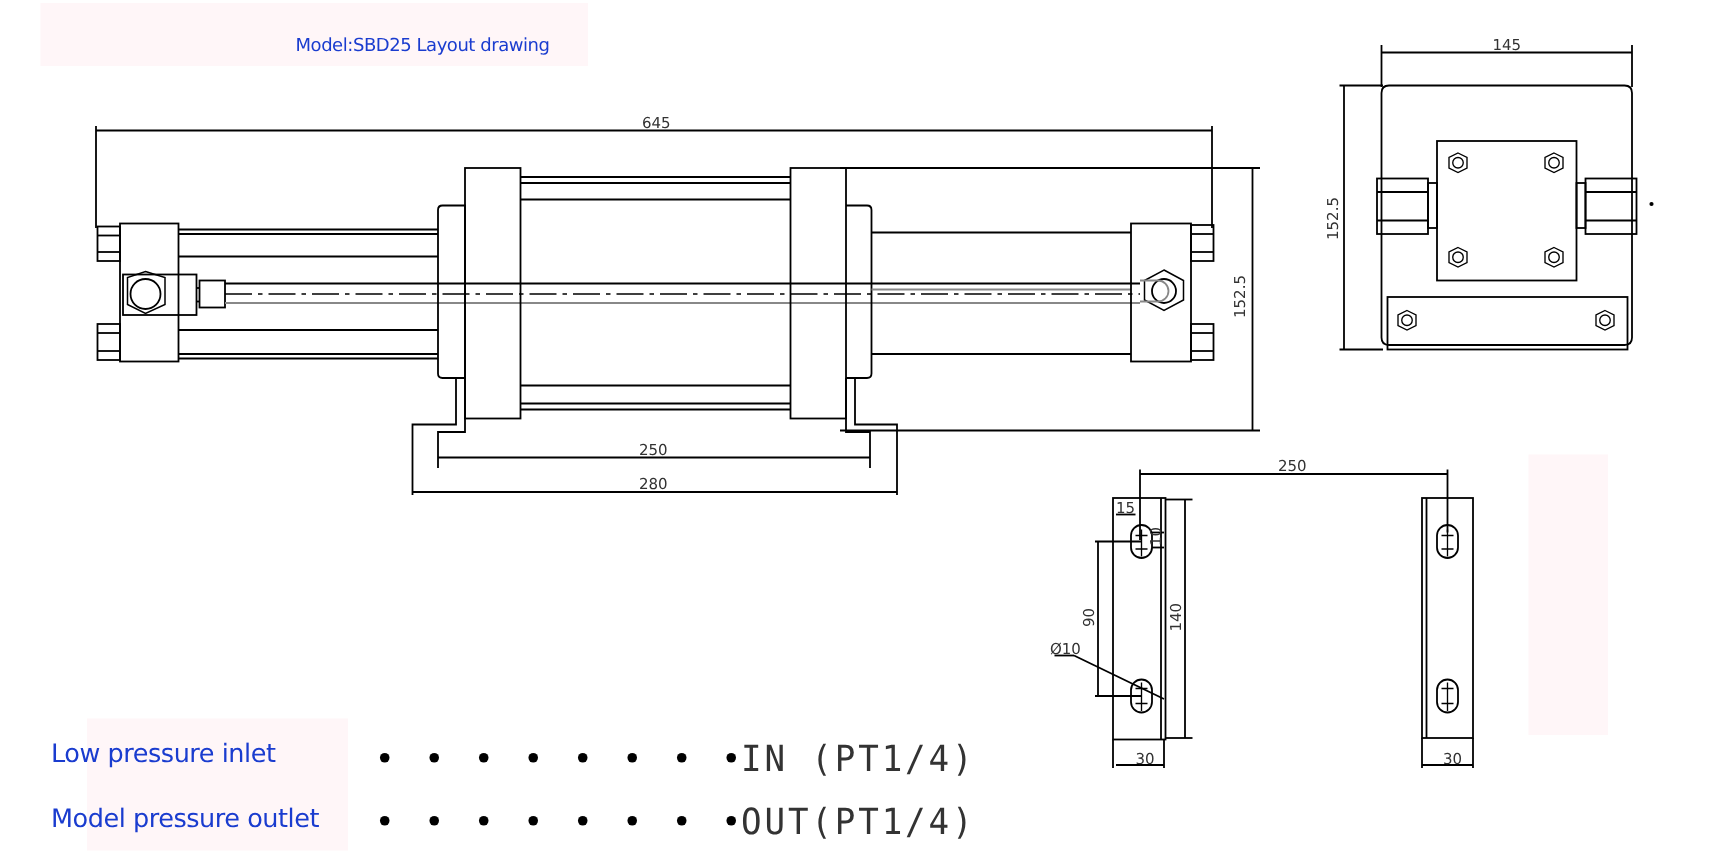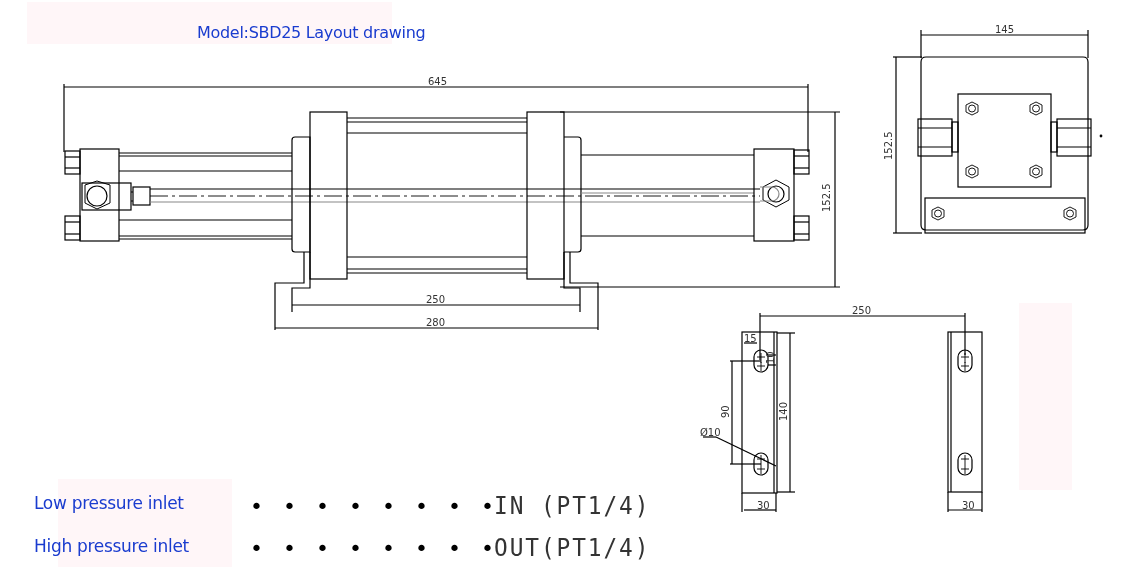--- a/index.html
+++ b/index.html
@@ -1,18 +1,18 @@
 <!DOCTYPE html>
 <html><head>
 <meta charset="utf-8">
 <style>
   html, body { margin: 0; padding: 0; background: #ffffff; }
   body { width: 1140px; height: 574px; position: relative; overflow: hidden; font-family: "DejaVu Sans", sans-serif; }
   .pink { position: absolute; background: #fff6f8; }
-  .title { position: absolute; left: 197px; top: 23px; font-size: 16px; color: #1a3ccf; font-family: "DejaVu Sans", sans-serif; letter-spacing: -0.3px; white-space: nowrap; }
+  .title { position: absolute; left: 197px; top: 23px; font-size: 12px; color: #1a3ccf; font-family: "DejaVu Sans", sans-serif; letter-spacing: -0.3px; white-space: nowrap; }
   .legend-label { position: absolute; left: 34px; font-size: 17px; color: #1a3ccf; font-family: "DejaVu Sans", sans-serif; white-space: nowrap; letter-spacing: -0.3px; }
   .legend-dots { position: absolute; left: 240px; display: flex; gap: 0; }
   .legend-dots span { display: inline-block; width: 33px; text-align: center; font-size: 22px; line-height: 20px; color: #000; }
   .legend-value { position: absolute; left: 494px; font-family: "DejaVu Sans Mono", monospace; font-size: 24px; font-weight: 100; color: #333; letter-spacing: 2px; white-space: nowrap; transform: scaleX(0.95); transform-origin: left; -webkit-text-stroke: 0; }
   svg { position: absolute; left: 0; top: 0; }
   .dim text, .dimtxt { font-family: "DejaVu Sans", sans-serif; font-size: 10px; fill: #333; }
 </style>
 </head>
 <body>
 
@@ -234,21 +234,21 @@
       <span>•</span>
       <span>•</span>
       <span>•</span>
       <span>•</span>
       <span>•</span>
       <span>•</span>
       <span>•</span>
   </div>
   <div class="legend-value" style="top:492px;">IN (PT1/4)</div>
 
-  <div class="legend-label" style="top:536px;">High pressure inlet</div>
+  <div class="legend-label" style="top:536px;">Model pressure outlet</div>
   <div class="legend-dots" style="top:539px;">
     <span>•</span>
       <span>•</span>
       <span>•</span>
       <span>•</span>
       <span>•</span>
       <span>•</span>
       <span>•</span>
       <span>•</span>
   </div>

